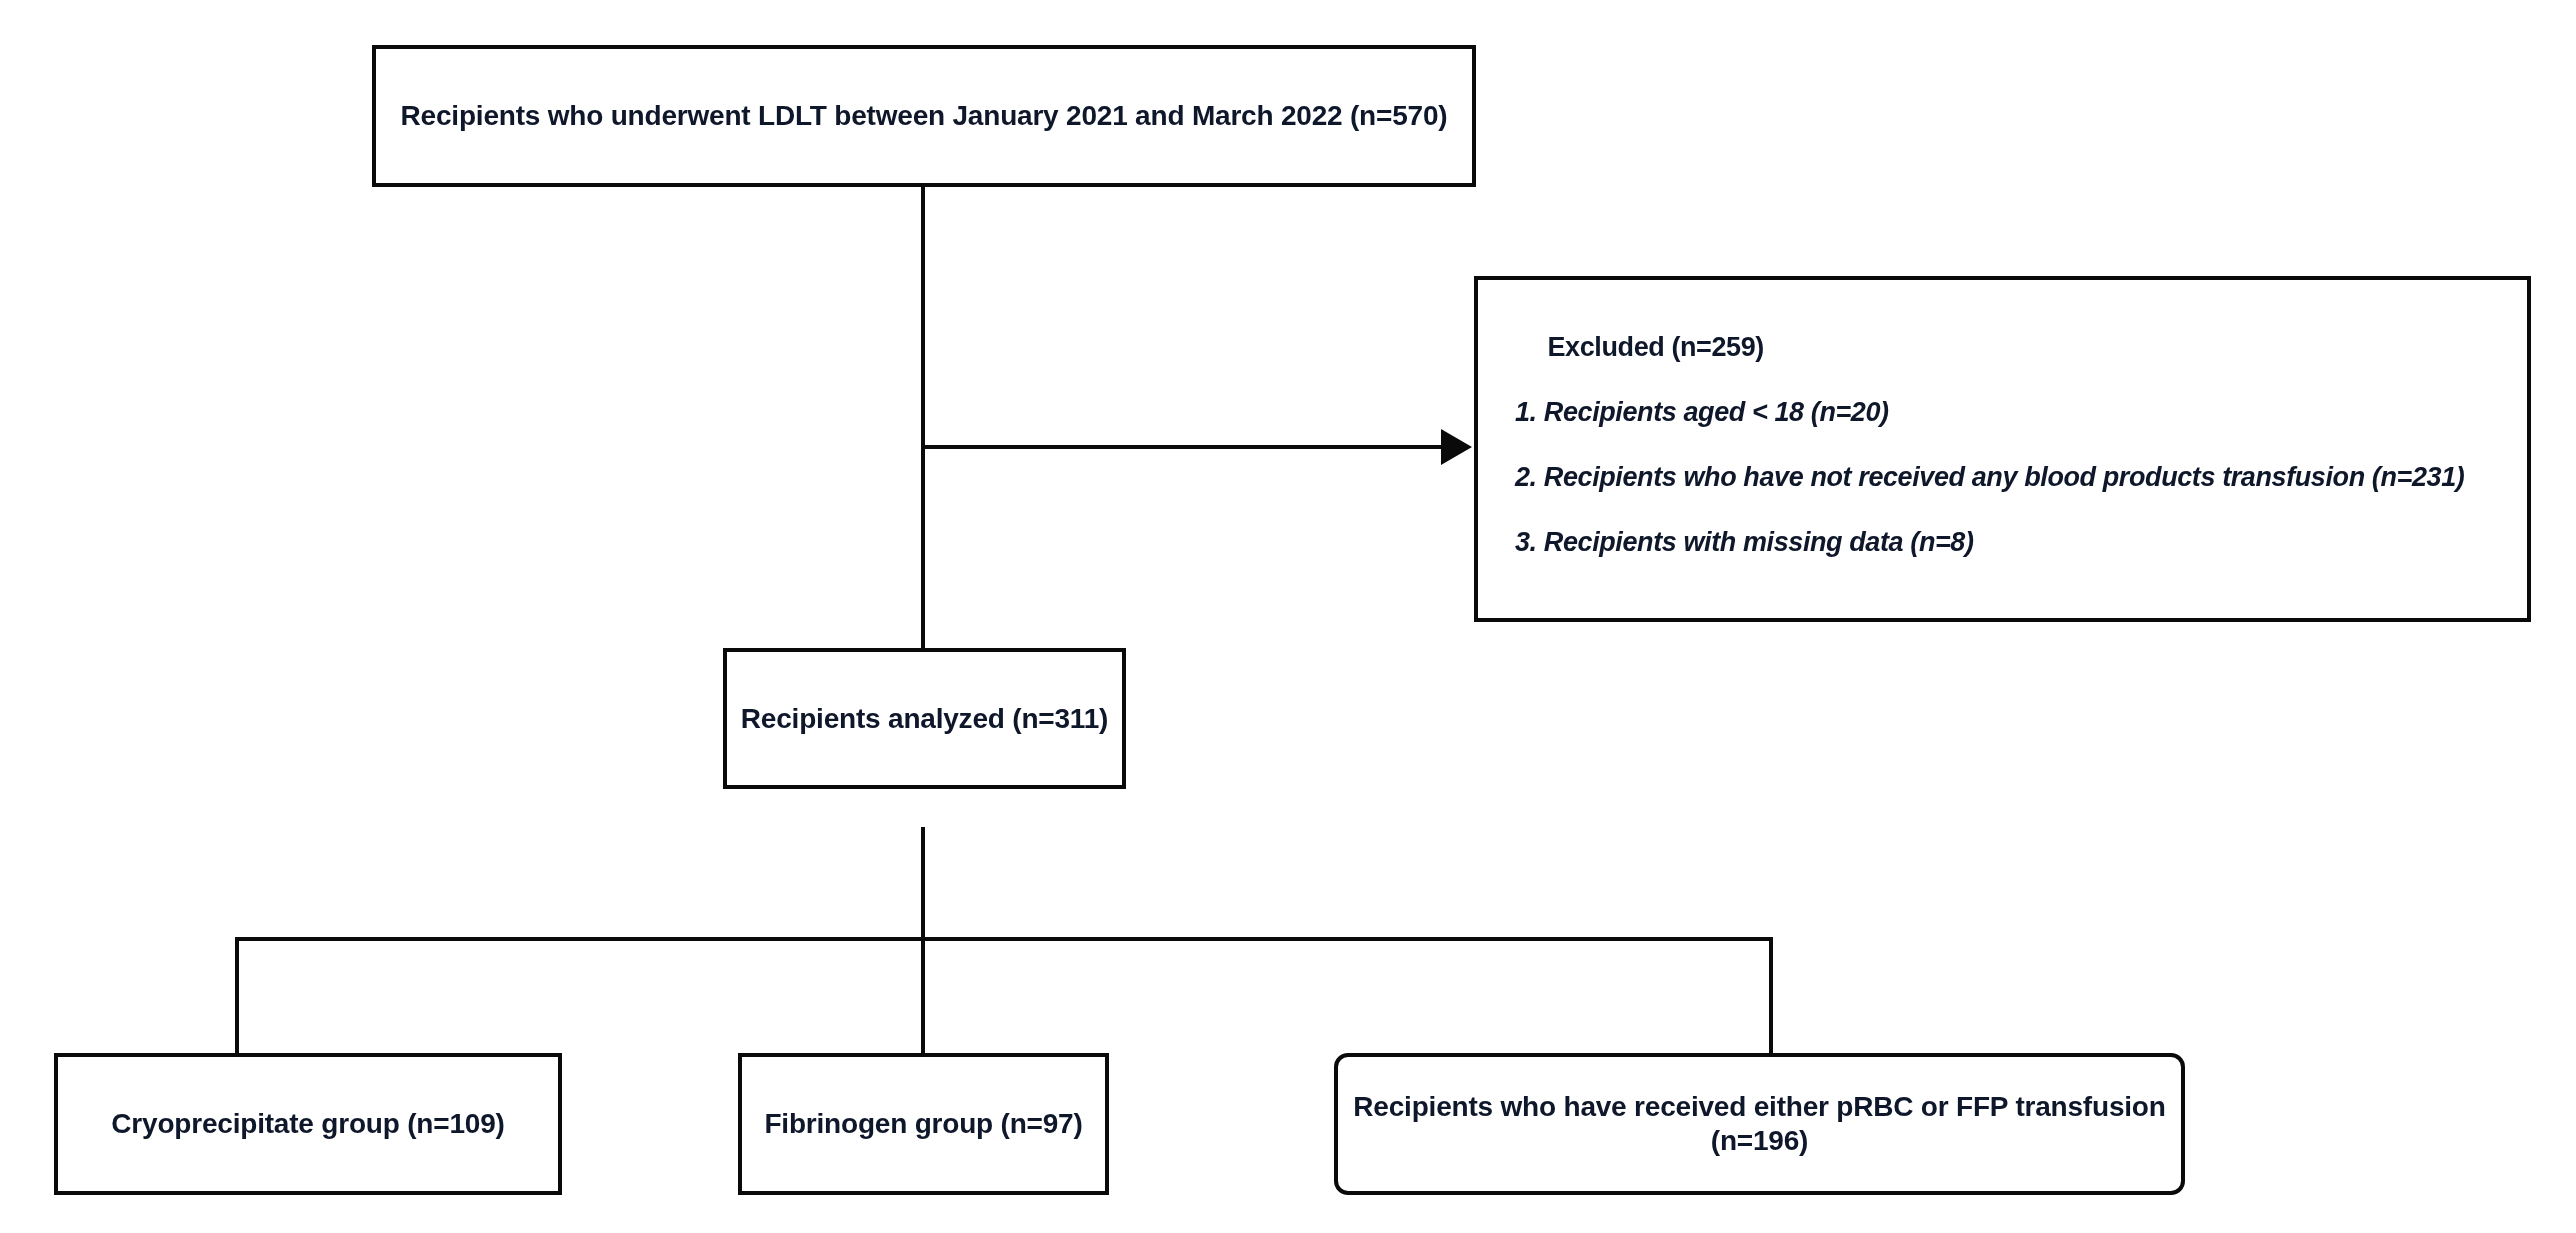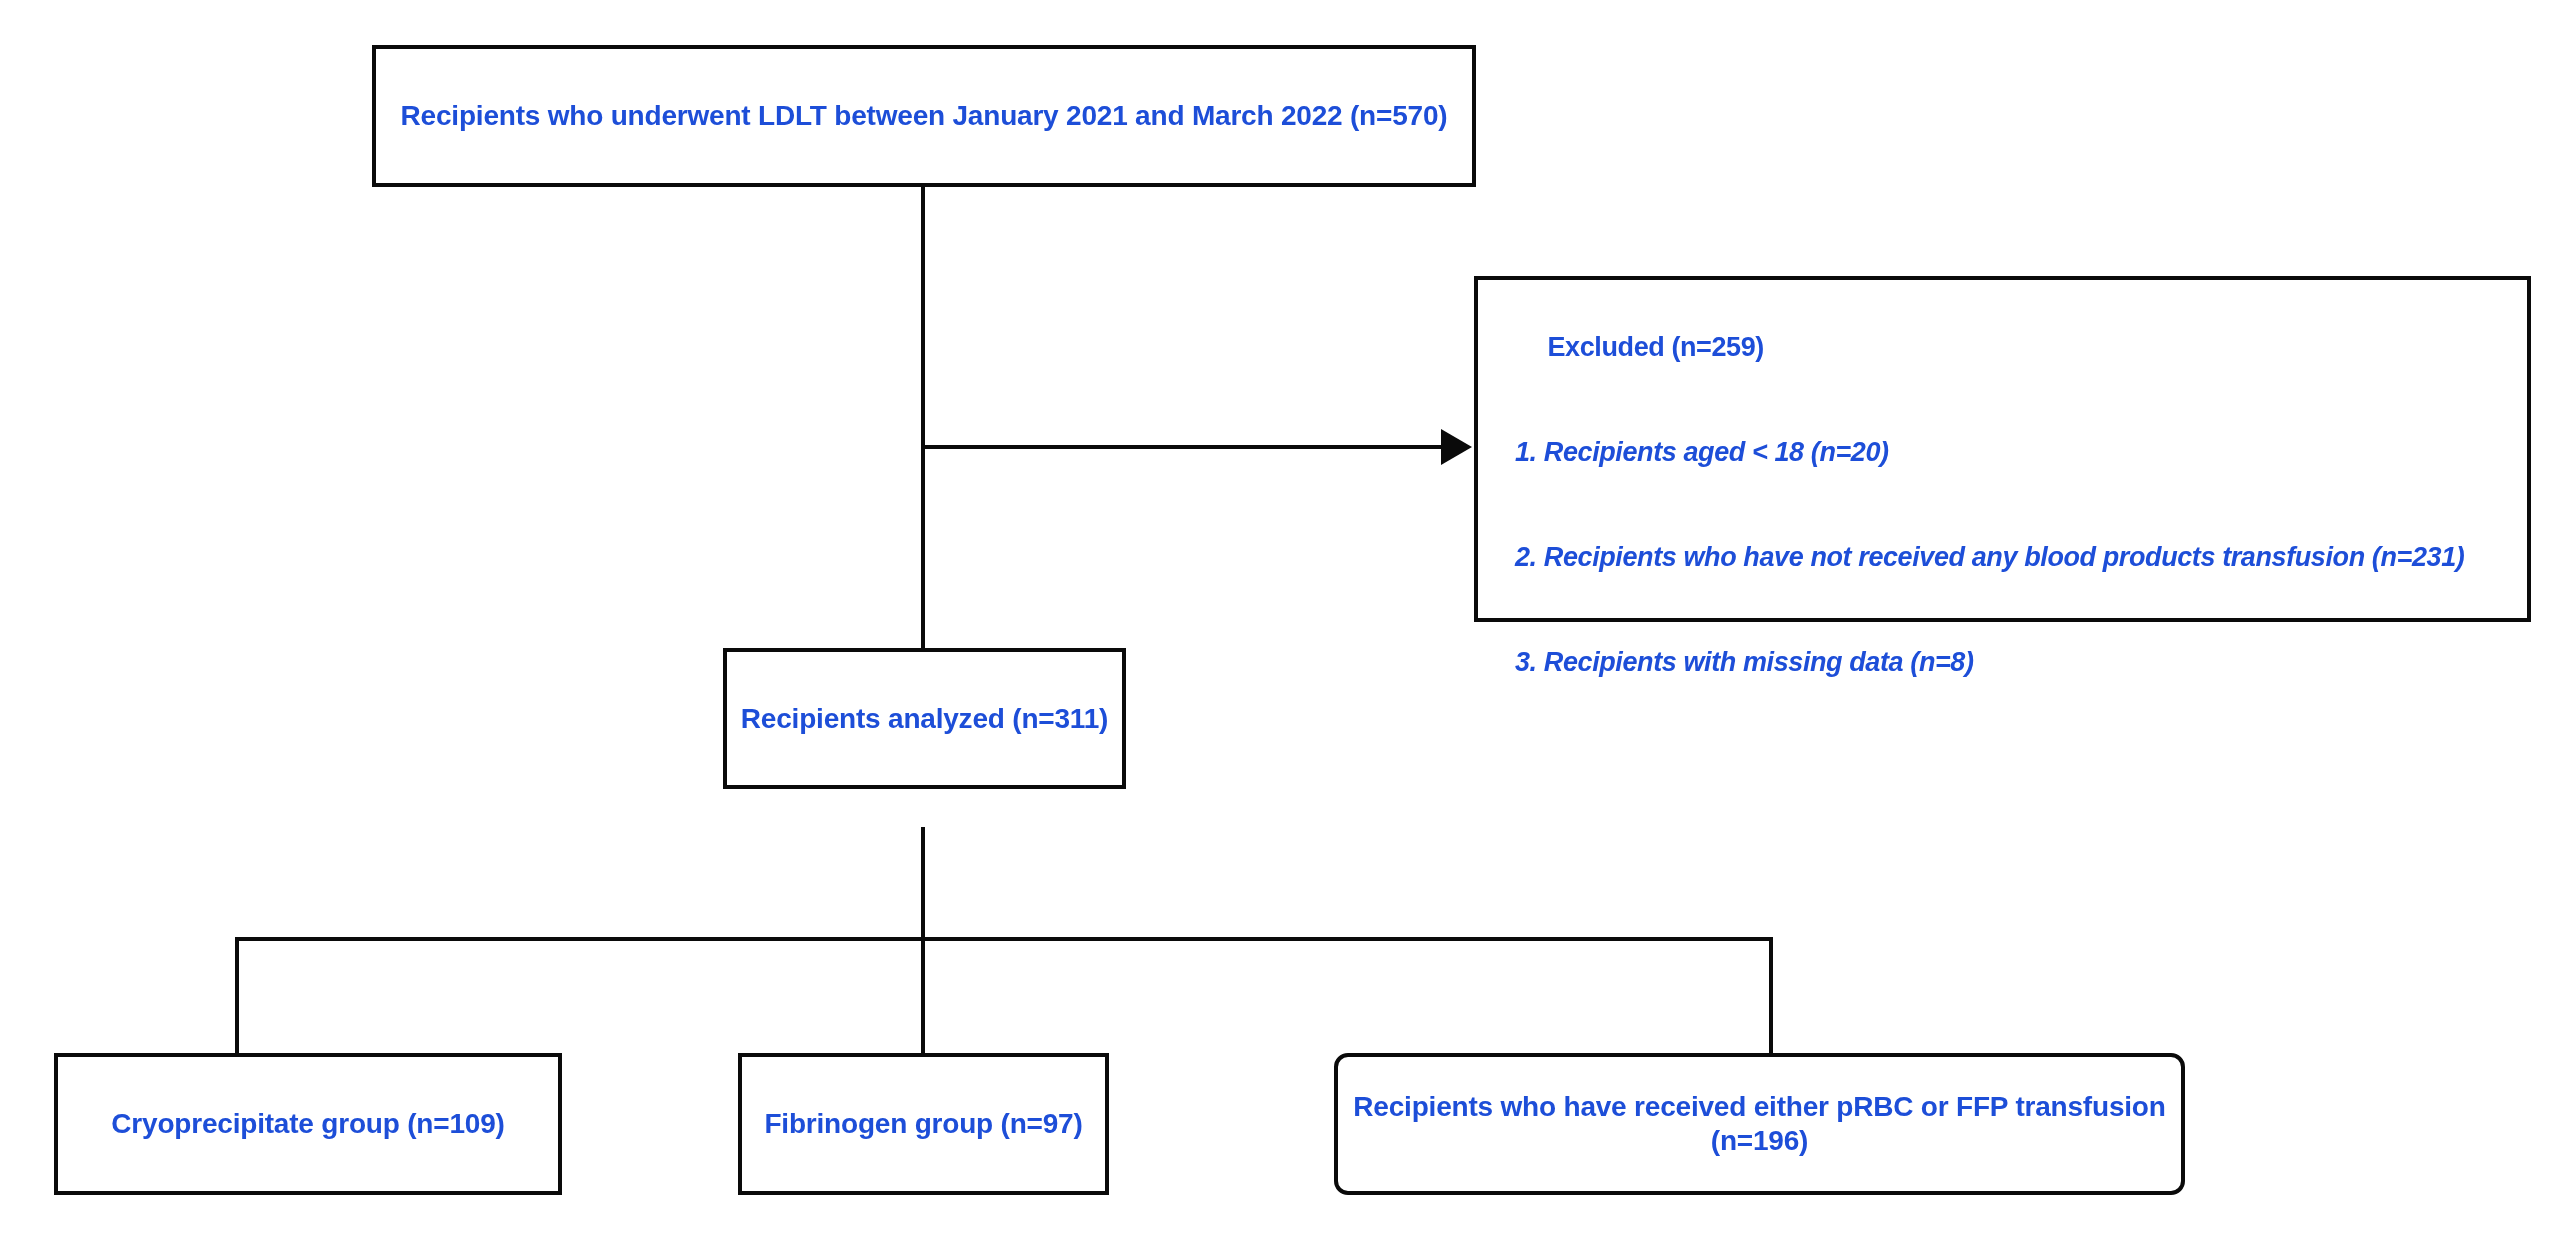--- a/index.html
+++ b/index.html
@@ -3,21 +3,21 @@
 <meta charset="utf-8">
 <style>
   html, body { margin: 0; padding: 0; background: #ffffff; }
   .canvas {
     position: relative;
     width: 2576px;
     height: 1233px;
     background: #ffffff;
     font-family: "Liberation Sans", sans-serif;
     font-weight: bold;
-    color: #1d4ed8;
+    color: #0f172a;
     overflow: hidden;
   }
   .box {
     position: absolute;
     background: #ffffff;
     border: 4.6px solid #0a0a0a;
     box-sizing: border-box;
     display: flex;
     align-items: center;
     justify-content: center;
@@ -36,21 +36,20 @@
     border-left: 31px solid #0a0a0a;
   }
   .excluded-box {
     flex-direction: column;
     align-items: flex-start;
     justify-content: flex-start;
     text-align: left;
     padding: 51px 23px 0 37px;
     font-size: 27px;
     letter-spacing: -0.4px;
-    gap: 40px;
   }
   .excluded-title { padding-left: 32.5px; margin-bottom: 32.5px; white-space: nowrap; }
   .excluded-item { margin-bottom: 32.5px; white-space: nowrap; font-style: italic; }
   .two-line-box { flex-direction: column; border-radius: 14px; }
   .two-line-box span { display: block; white-space: nowrap; }
 </style>
 </head>
 <body>
 
 <div class="canvas">

